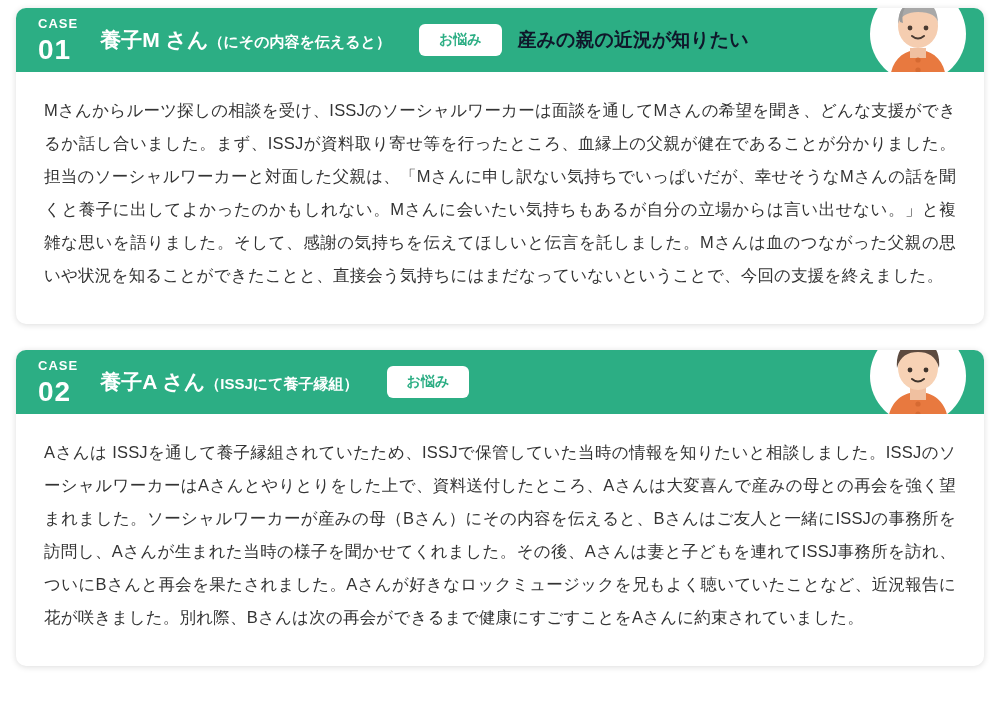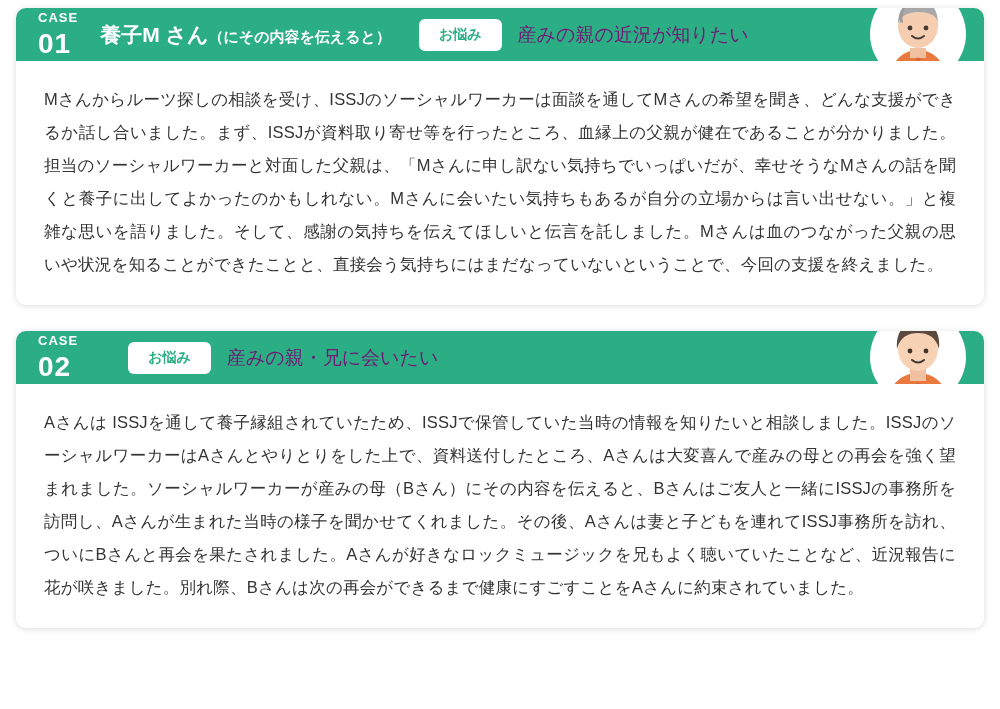--- a/index.html
+++ b/index.html
@@ -26,21 +26,21 @@
     background: #ffffff;
     border-radius: 10px;
     box-shadow: 0 1px 6px rgba(0,0,0,0.14);
     margin-bottom: 26px;
     overflow: visible;
   }
   .case-header {
     position: relative;
     background: #2cae84;
     border-radius: 10px 10px 0 0;
-    height: 53px;
+    height: 64px;
     display: flex;
     align-items: center;
     padding-left: 22px;
     box-sizing: border-box;
     overflow: hidden;
   }
   .case-number {
     color: #ffffff;
     line-height: 1;
     margin-right: 22px;
@@ -77,36 +77,36 @@
     color: #2cae84;
     font-size: 14px;
     font-weight: bold;
     border-radius: 6px;
     padding: 7px 20px;
     margin-left: 28px;
     flex: 0 0 auto;
     white-space: nowrap;
   }
   .worry-text {
-    color: #701a75;
+    color: #0f172a;
     font-size: 19px;
-    font-weight: normal;
+    font-weight: bold;
     margin-left: 16px;
     white-space: nowrap;
     flex: 0 0 auto;
   }
   .avatar {
     position: absolute;
     right: 18px;
     top: -22px;
     width: 96px;
     height: 96px;
   }
   .case-body {
-    padding: 22px 28px 24px 28px;
+    padding: 22px 28px 32px 28px;
     font-size: 16.5px;
     line-height: 2.0;
     color: #333333;
     text-align: justify;
     letter-spacing: 0.2px;
   }
 </style>
 </head>
 <body>
 
@@ -141,22 +141,24 @@
     </div>
     <div class="case-body">Mさんからルーツ探しの相談を受け、ISSJのソーシャルワーカーは面談を通してMさんの希望を聞き、どんな支援ができるか話し合いました。まず、ISSJが資料取り寄せ等を行ったところ、血縁上の父親が健在であることが分かりました。担当のソーシャルワーカーと対面した父親は、「Mさんに申し訳ない気持ちでいっぱいだが、幸せそうなMさんの話を聞くと養子に出してよかったのかもしれない。Mさんに会いたい気持ちもあるが自分の立場からは言い出せない。」と複雑な思いを語りました。そして、感謝の気持ちを伝えてほしいと伝言を託しました。Mさんは血のつながった父親の思いや状況を知ることができたことと、直接会う気持ちにはまだなっていないということで、今回の支援を終えました。</div>
   </div>
 
   <div class="case-card">
     <div class="case-header">
       <div class="case-number">
         <span class="case-word">CASE</span>
         <span class="case-digits">02</span>
       </div>
+      <div class="case-title">
+        <span>養子A さん</span><span class="title-sub">（ISSJにて養子縁組）</span>
+      </div>
       <div class="worry-badge">お悩み</div>
-      <div class="worry-text">産みの親・兄に会いたい</div>
       <svg class="avatar" viewBox="0 0 96 96">
         <circle cx="48" cy="48" r="48" fill="#ffffff"></circle>
         <g>
           <path d="M18 96 C18 74 33 64 48 64 C63 64 78 74 78 96 Z" fill="#e8793f"></path>
           <path d="M40 60 h16 v12 h-16 z" fill="#f0c0a0"></path>
           <ellipse cx="48" cy="40" rx="20" ry="22" fill="#f7d2b5"></ellipse>
           <path d="M27 40 C25 18 40 12 48 12 C58 12 71 18 69 40 C66 28 58 24 48 24 C38 24 30 28 27 40 Z" fill="#5c4a3f"></path>
           <circle cx="40" cy="42" r="2.4" fill="#3f342c"></circle>
           <circle cx="56" cy="42" r="2.4" fill="#3f342c"></circle>
           <path d="M42 51 q6 5 12 0" stroke="#3f342c" stroke-width="2" fill="none" stroke-linecap="round"></path>

